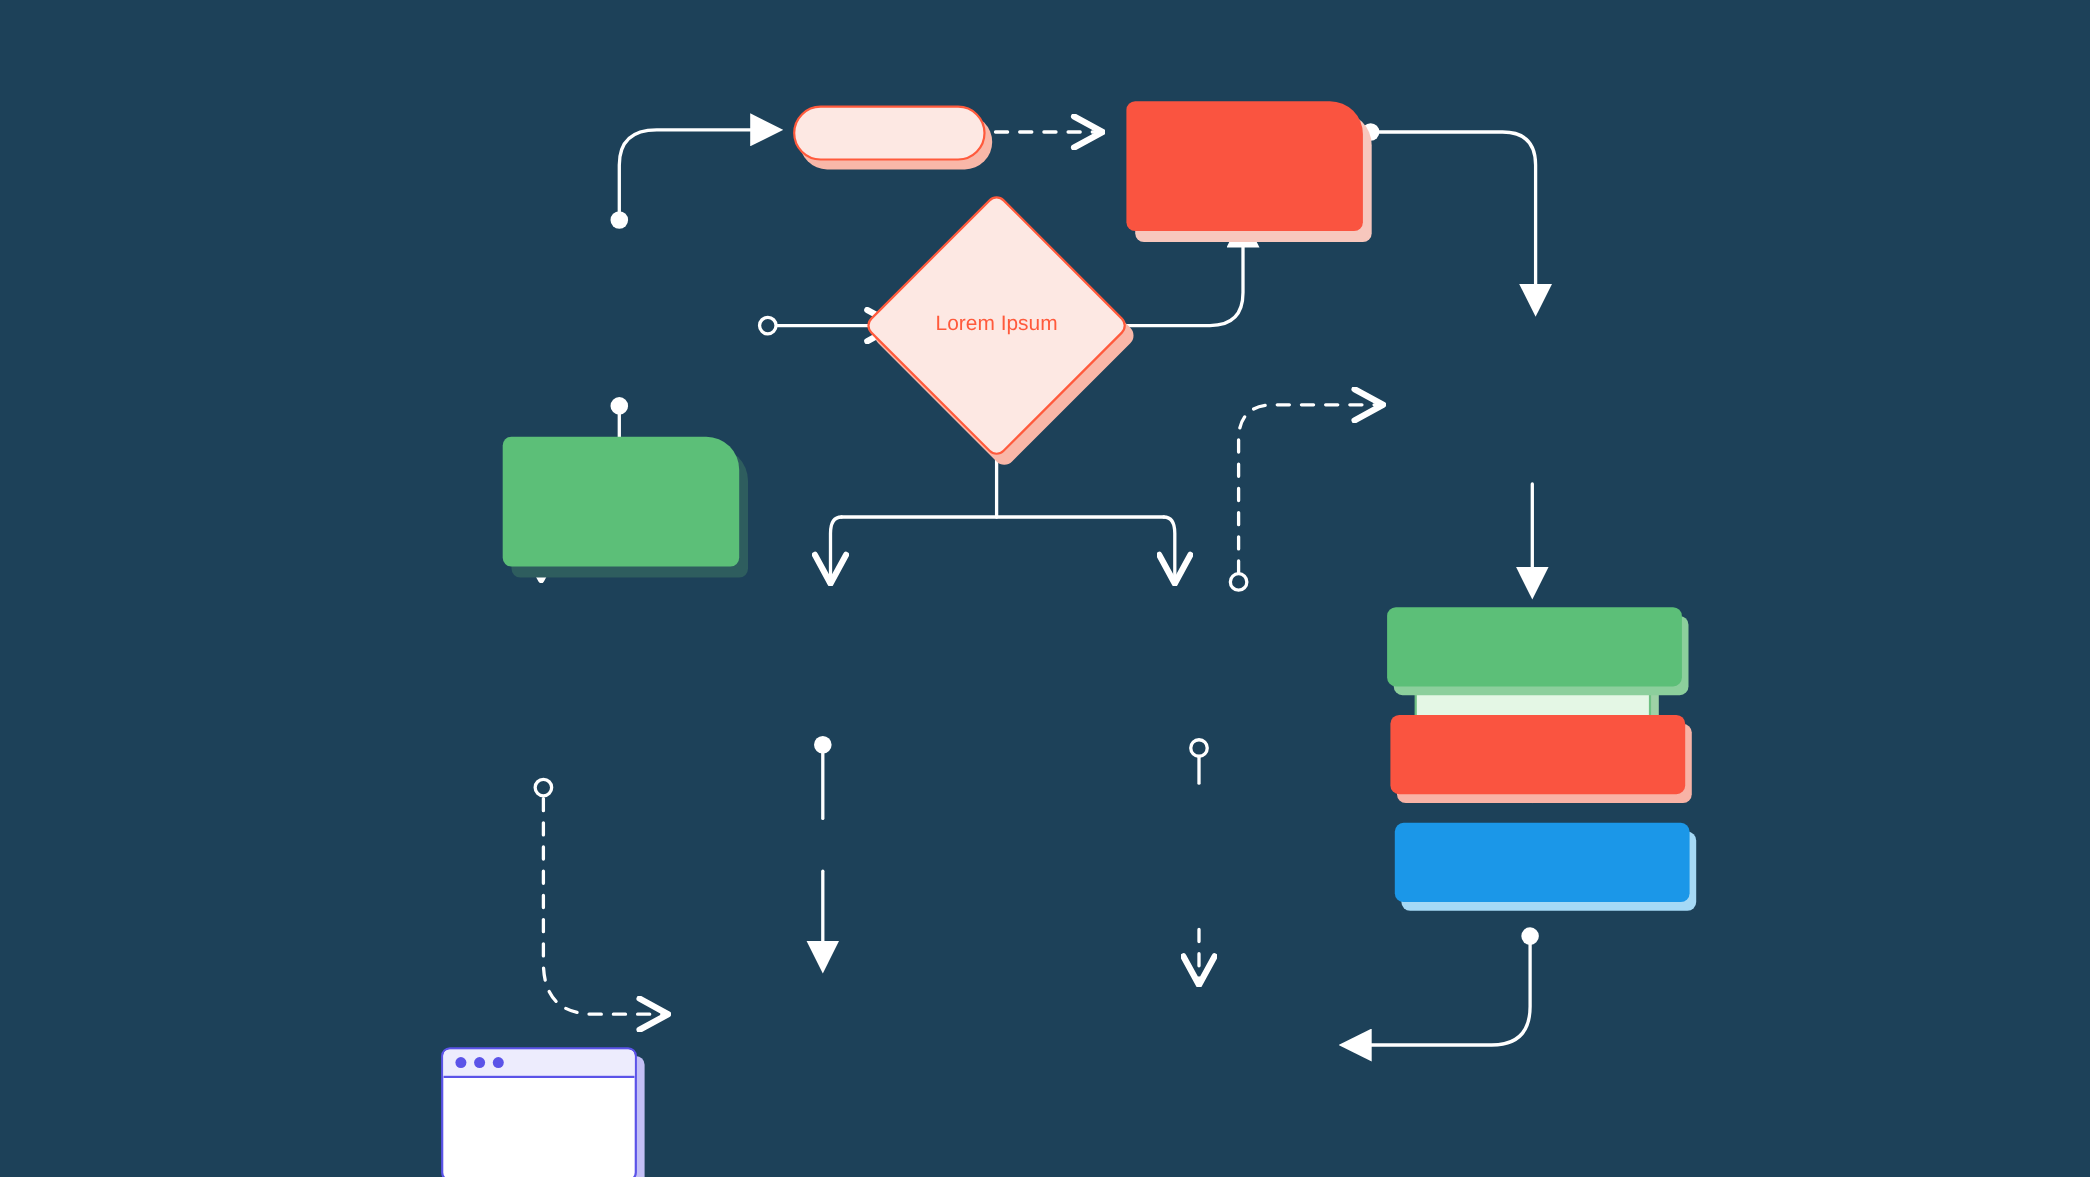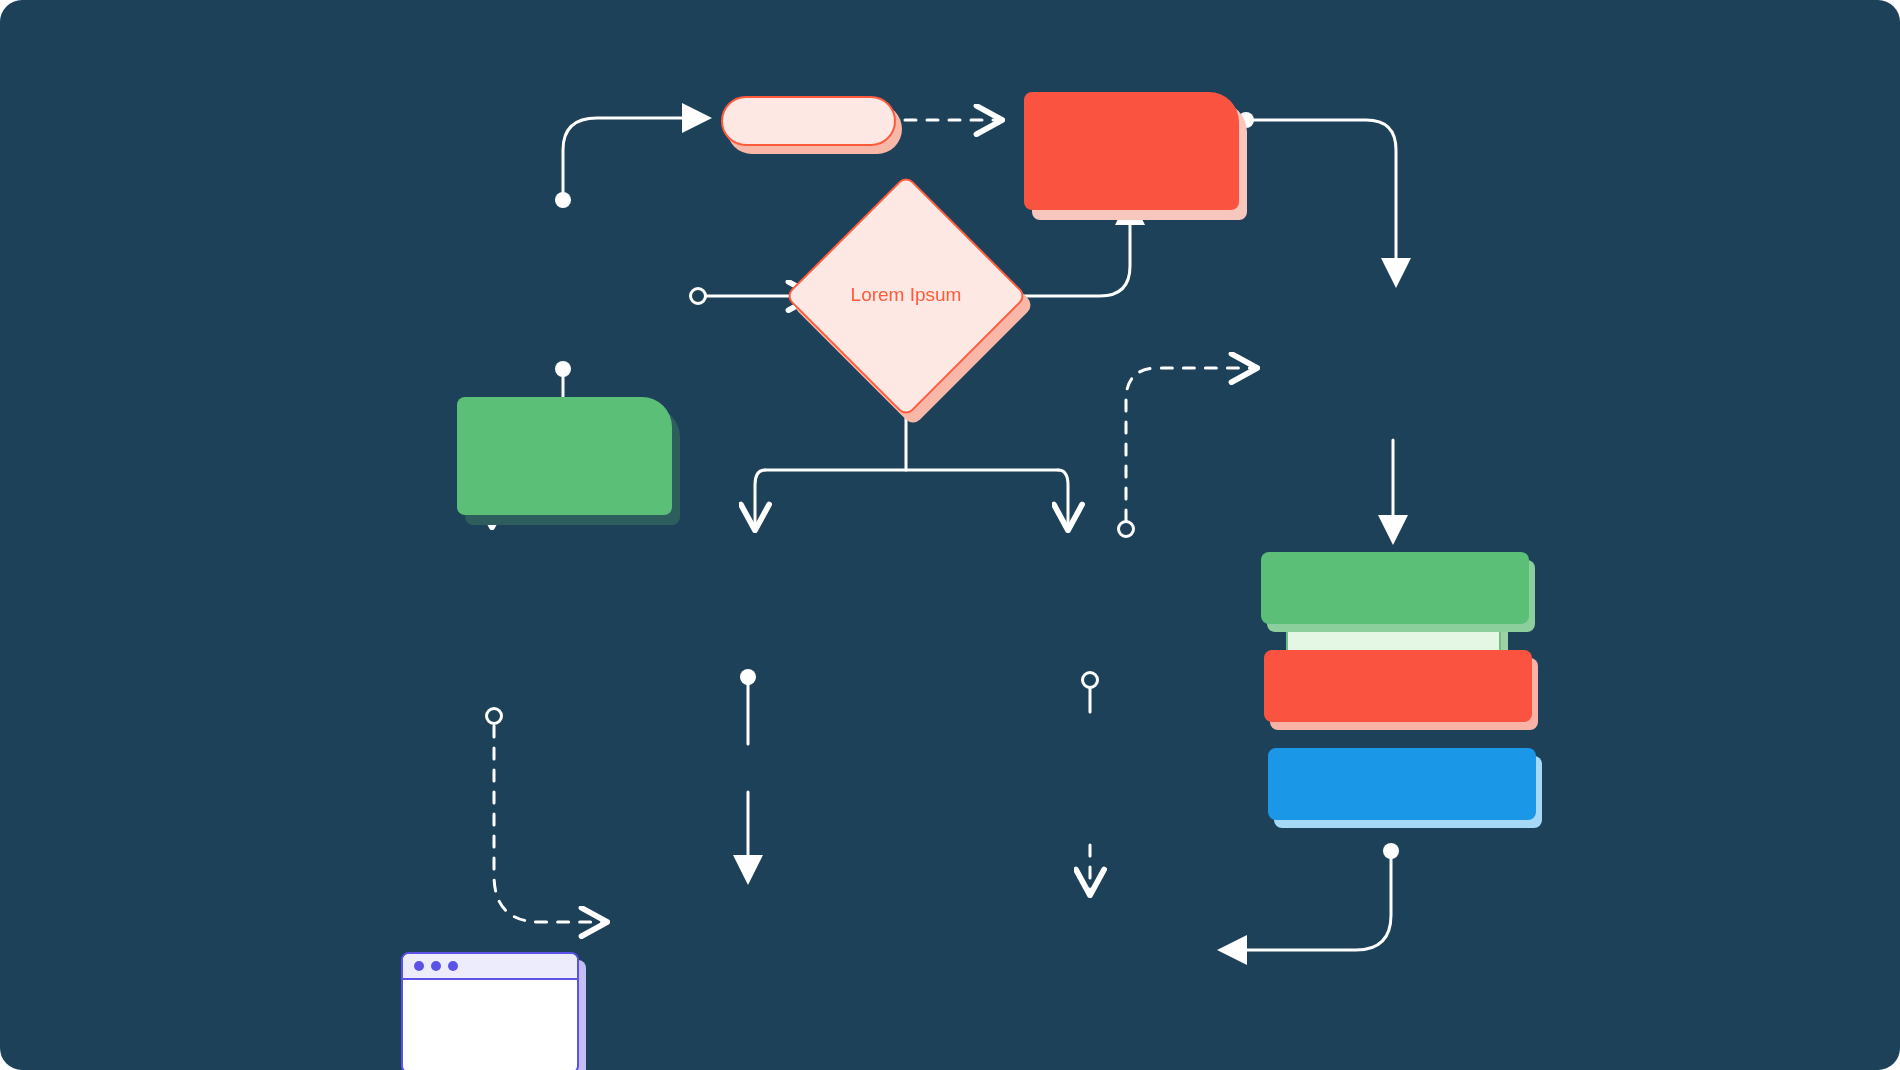--- a/index.html
+++ b/index.html
@@ -6,21 +6,20 @@
   * { box-sizing: border-box; margin: 0; padding: 0; }
   html, body {
     width: 1900px; height: 1070px;
     overflow: hidden;
     font-family: "Liberation Sans", sans-serif;
   }
   #canvas {
     position: relative;
     width: 1900px; height: 1070px;
     background: #1d4159;
-    border-radius: 22px;
   }
   #edges {
     position: absolute; left: 0; top: 0;
     width: 1900px; height: 1070px;
     pointer-events: none;
     z-index: 1;
   }
   .node { position: absolute; z-index: 2; }
 
   

